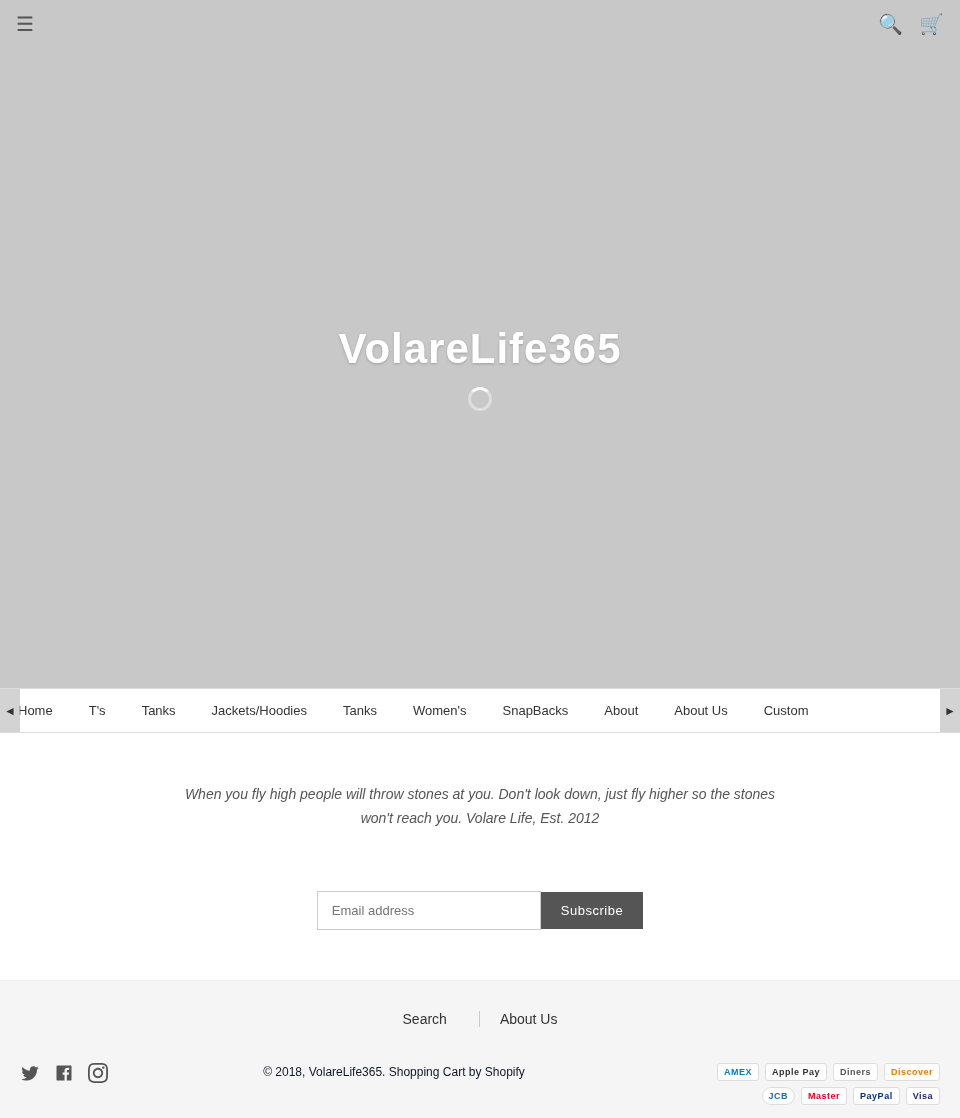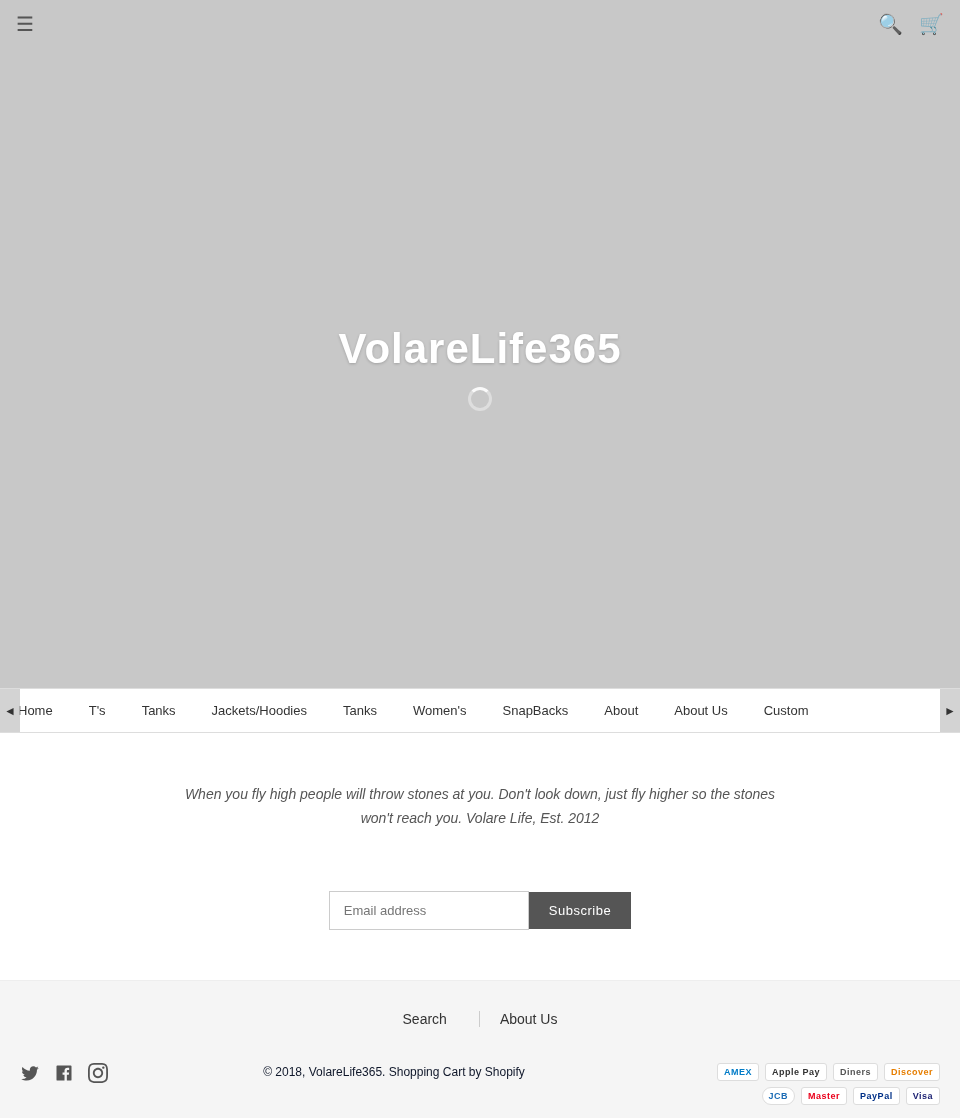--- a/index.html
+++ b/index.html
@@ -111,21 +111,21 @@
     }
 
     
     .subscribe-section {
       padding: 20px 20px 50px;
       display: flex;
       justify-content: center;
       align-items: center;
     }
     .email-input {
-      width: 200px;
+      width: 224px;
       padding: 11px 14px;
       border: 1px solid #ccc;
       font-size: 13px;
       outline: none;
       color: #999;
     }
     .subscribe-btn {
       padding: 11px 20px;
       background: #555;
       color: #fff;

